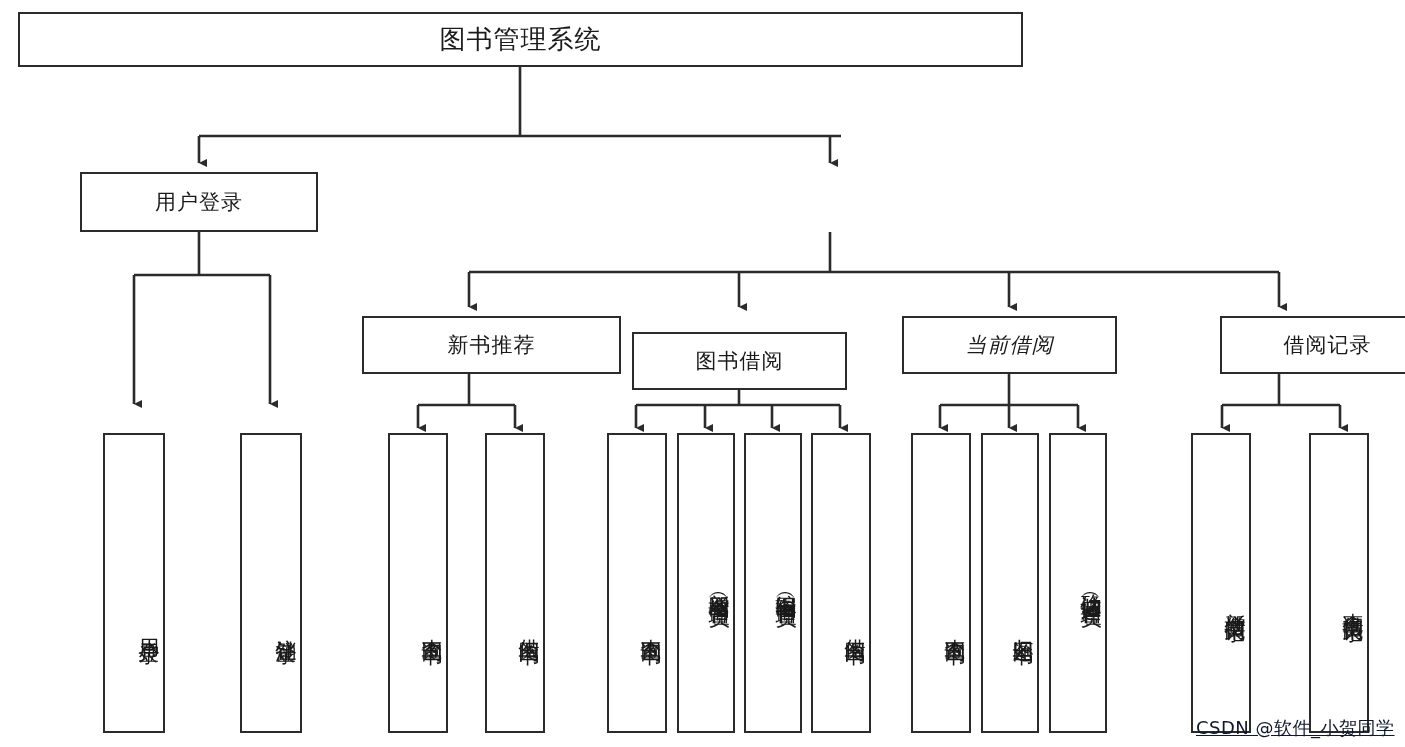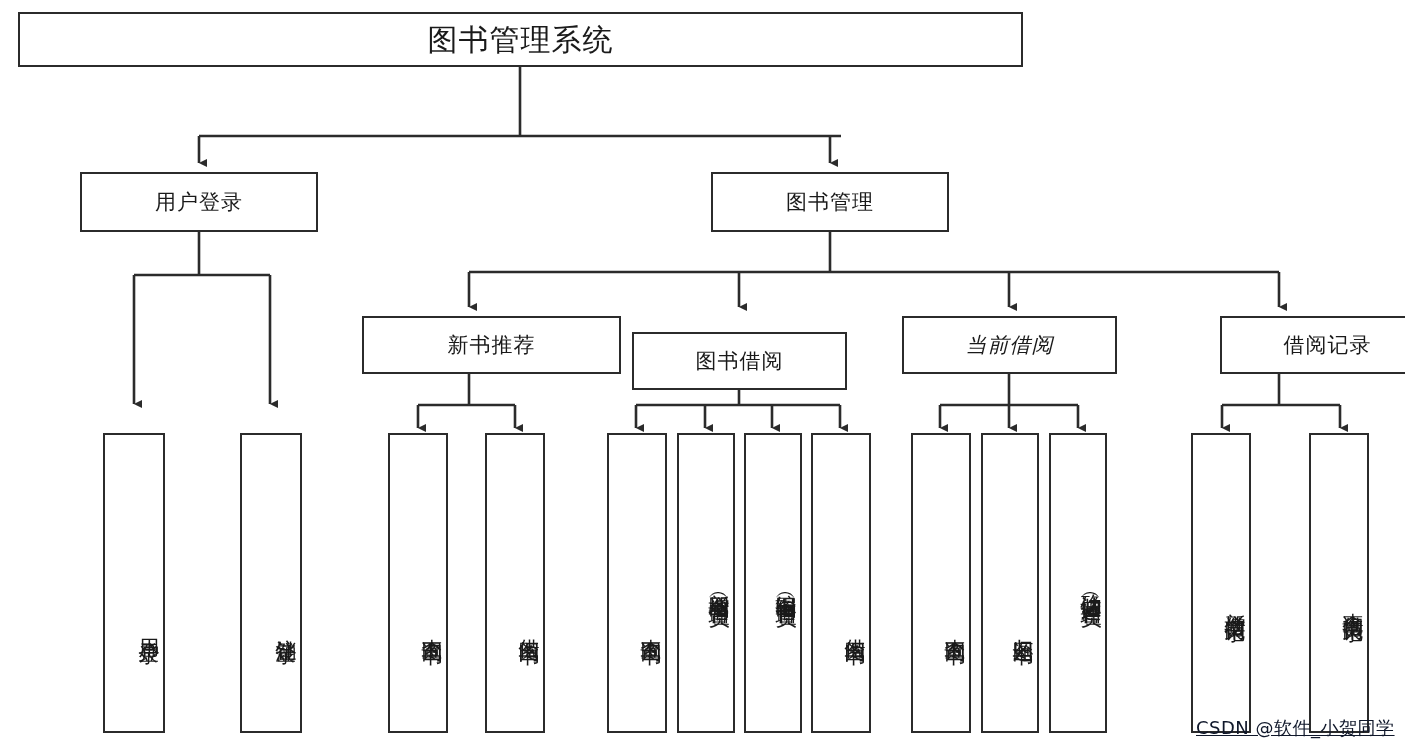--- a/index.html
+++ b/index.html
@@ -33,21 +33,21 @@
     align-items: center;
     justify-content: center;
     color: #1a1a1a;
   }
   .node.h {
     font-size: 21px;
     letter-spacing: 1px;
     line-height: 1.25;
   }
   .node.root {
-    font-size: 30px;
+    font-size: 26px;
   }
   .node.v {
     writing-mode: vertical-rl;
     text-orientation: upright;
     font-size: 21px;
     letter-spacing: 2px;
     align-items: flex-start;
     justify-content: center;
     padding-top: 8px;
   }
@@ -118,21 +118,20 @@
       <path d="M1279,374 L1279,405"></path>
       <path d="M1222,405 L1340,405"></path>
       <path d="M1222,405 L1222,428" marker-end="url(#arrow)"></path>
       <path d="M1340,405 L1340,428" marker-end="url(#arrow)"></path>
     </g>
   </svg>
 
   <div class="node h root" style="left:18px; top:12px; width:1005px; height:55px;">图书管理系统</div>
 
   <div class="node h" style="left:80px; top:172px; width:238px; height:60px;">用户登录</div>
-  <div class="node h" style="left:711px; top:172px; width:238px; height:60px;">图书管理</div>
 
   <div class="node h" style="left:362px; top:316px; width:259px; height:58px;">新书推荐</div>
   <div class="node h" style="left:632px; top:316px; width:215px; height:58px;margin-top:16px;">图书借阅</div>
   <div class="node h" style="left:902px; top:316px; width:215px; height:58px;font-style:italic;">当前借阅</div>
   <div class="node h" style="left:1172px; top:316px; width:215px; height:58px;margin-left:48px;">借阅记录</div>
 
   <div class="node v" style="left:103px; top:433px; width:62px; height:300px; padding-top:86px;">
     <span class="vtext">用户登录</span>
   </div>
   <div class="node v" style="left:240px; top:433px; width:62px; height:300px; padding-top:86px;">

